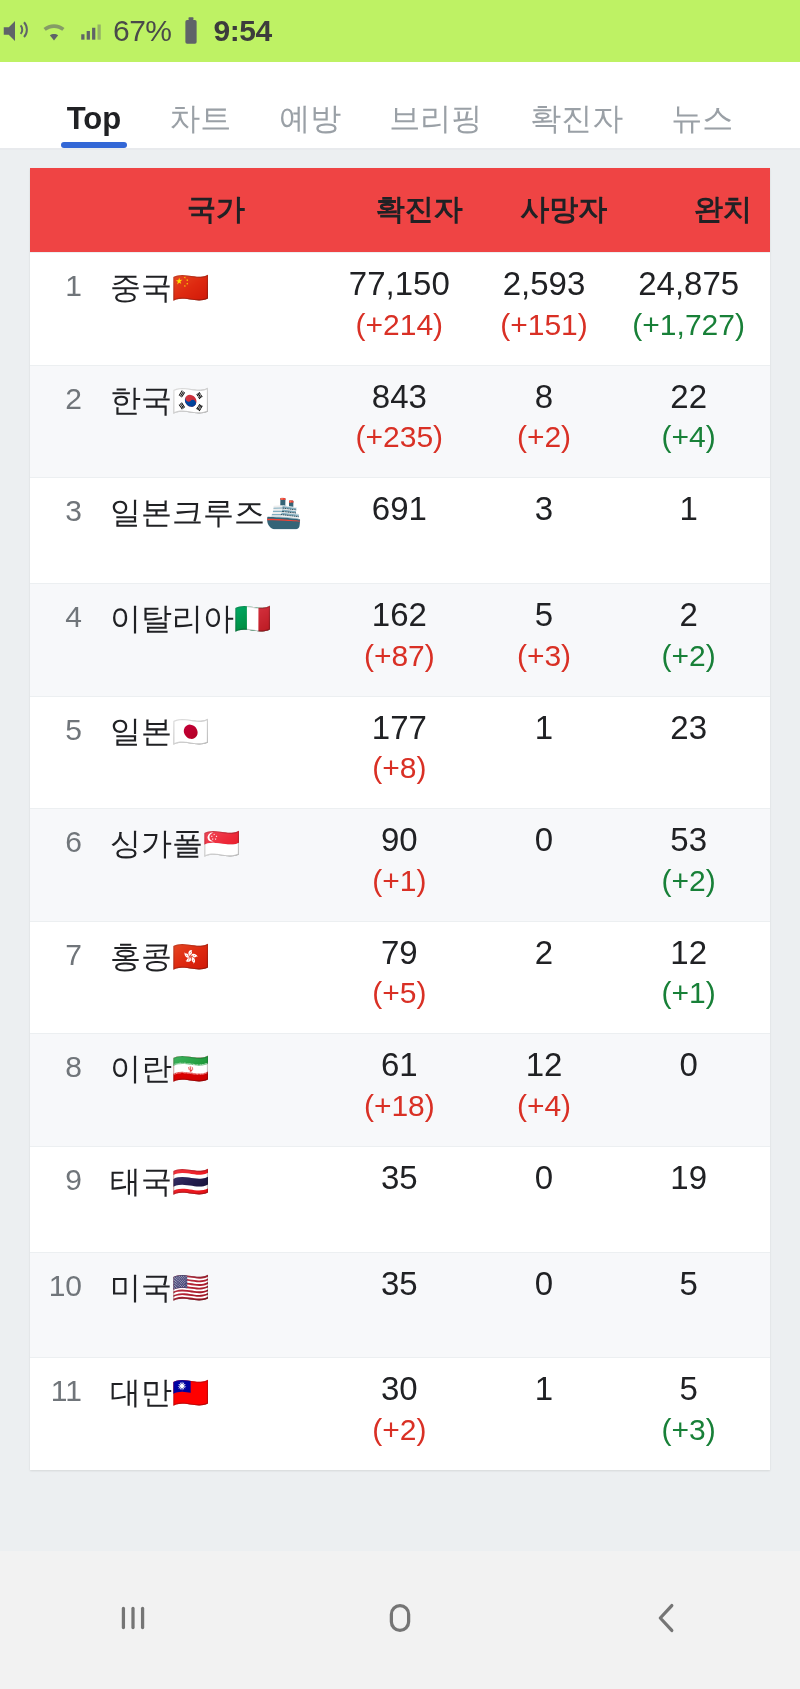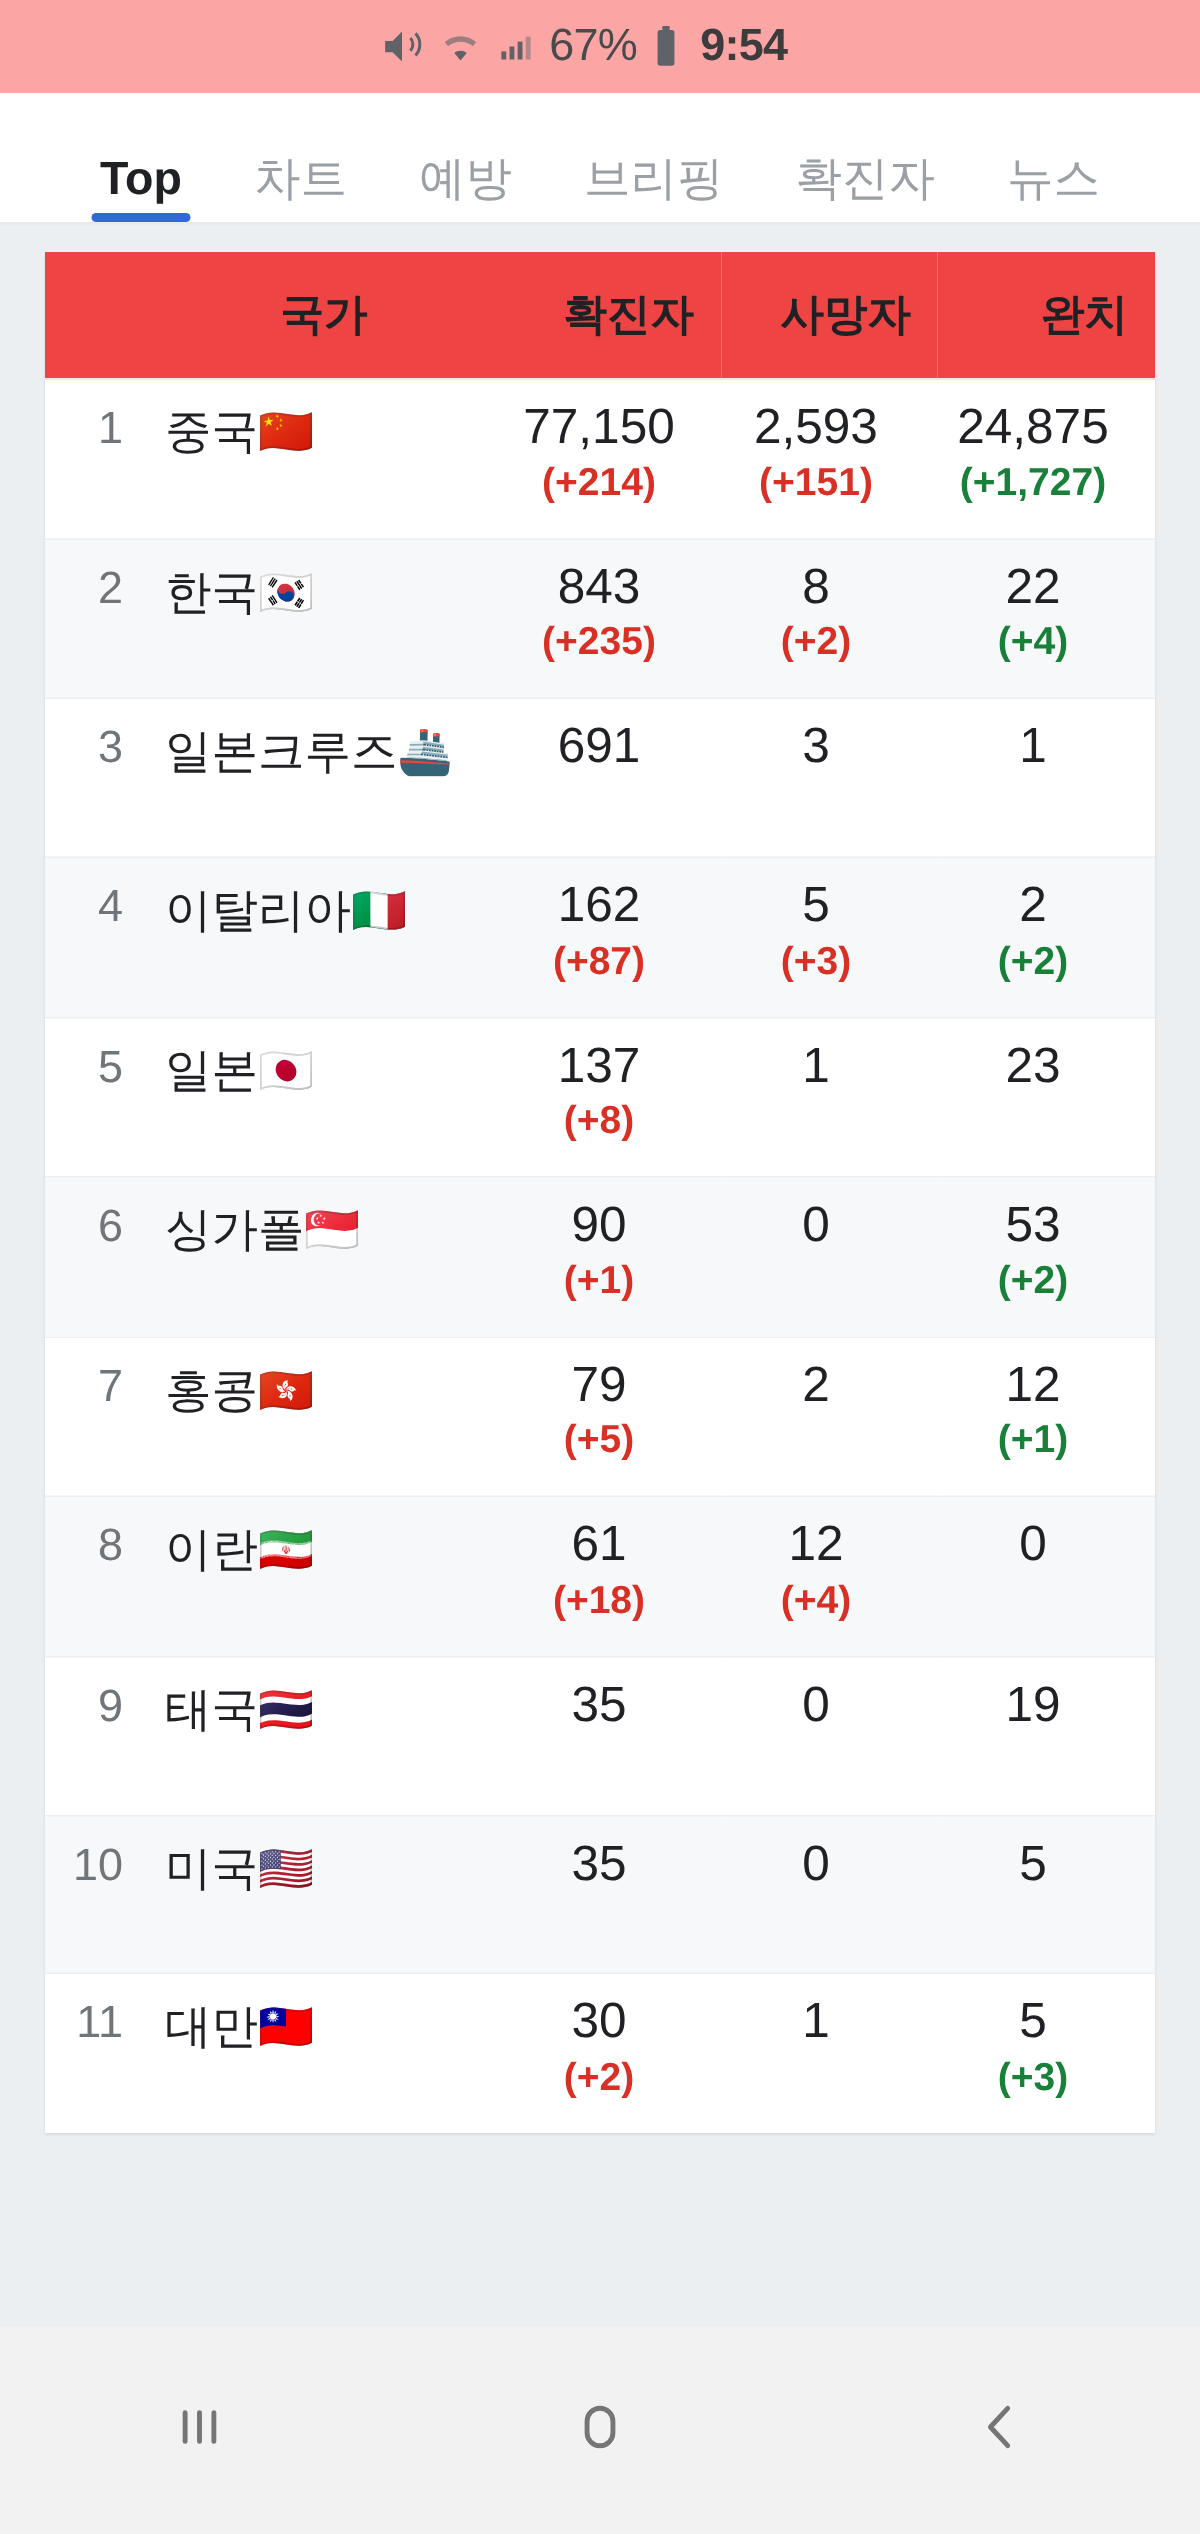--- a/index.html
+++ b/index.html
@@ -6,23 +6,23 @@
   html, body {
     width:800px; height:1689px;
     background:#ffffff;
     font-family:"Liberation Sans","DejaVu Sans",sans-serif;
     overflow:hidden;
   }
 
   
   .statusbar{
     height:62px; width:100%;
-    display:flex; align-items:center; justify-content:center;
+    display:flex; align-items:center; justify-content:flex-start;
     padding-right:22px;
-    background:#fca5a5;
+    background:#bef264;
   }
   .sb-group{ display:flex; align-items:center; gap:9px; }
   .sb-icon{ display:flex; align-items:center; }
   .sb-text{
     font-size:30px; color:#4a4a4a; font-weight:500;
     letter-spacing:-0.5px;
   }
   .sb-time{
     font-size:30px; color:#3c3c3c; font-weight:700;
     letter-spacing:-0.5px; margin-left:4px;
@@ -117,25 +117,24 @@
     padding-right:18px;
     padding-top:14px;
   }
   .big{
     font-size:33px;
     color:#202124;
     line-height:1.05;
     display:block;
   }
   .delta{
-    font-size:26px;
+    font-size:30px;
     line-height:1.5;
     display:block;
     min-height:38px;
-    font-weight:bold;
   }
   .delta.up{ color:#d93025; }
   .delta.down{ color:#188038; }
   .delta.blank{ color:transparent; }
 
   
   .navbar{
     position:absolute;
     bottom:0; left:0;
     width:800px; height:138px;
@@ -267,21 +266,21 @@
             </td>
             <td class="num">
               <span class="big">2</span>
               <span class="delta down">(+2)</span>
             </td>
           </tr>
           <tr>
             <td class="rk">5</td>
             <td class="cn"><span>일본</span><span class="flag">🇯🇵</span></td>
             <td class="num">
-              <span class="big">137</span>
+              <span class="big">177</span>
               <span class="delta up">(+8)</span>
             </td>
             <td class="num">
               <span class="big">1</span>
               <span class="delta blank"></span>
             </td>
             <td class="num">
               <span class="big">23</span>
               <span class="delta blank"></span>
             </td>

